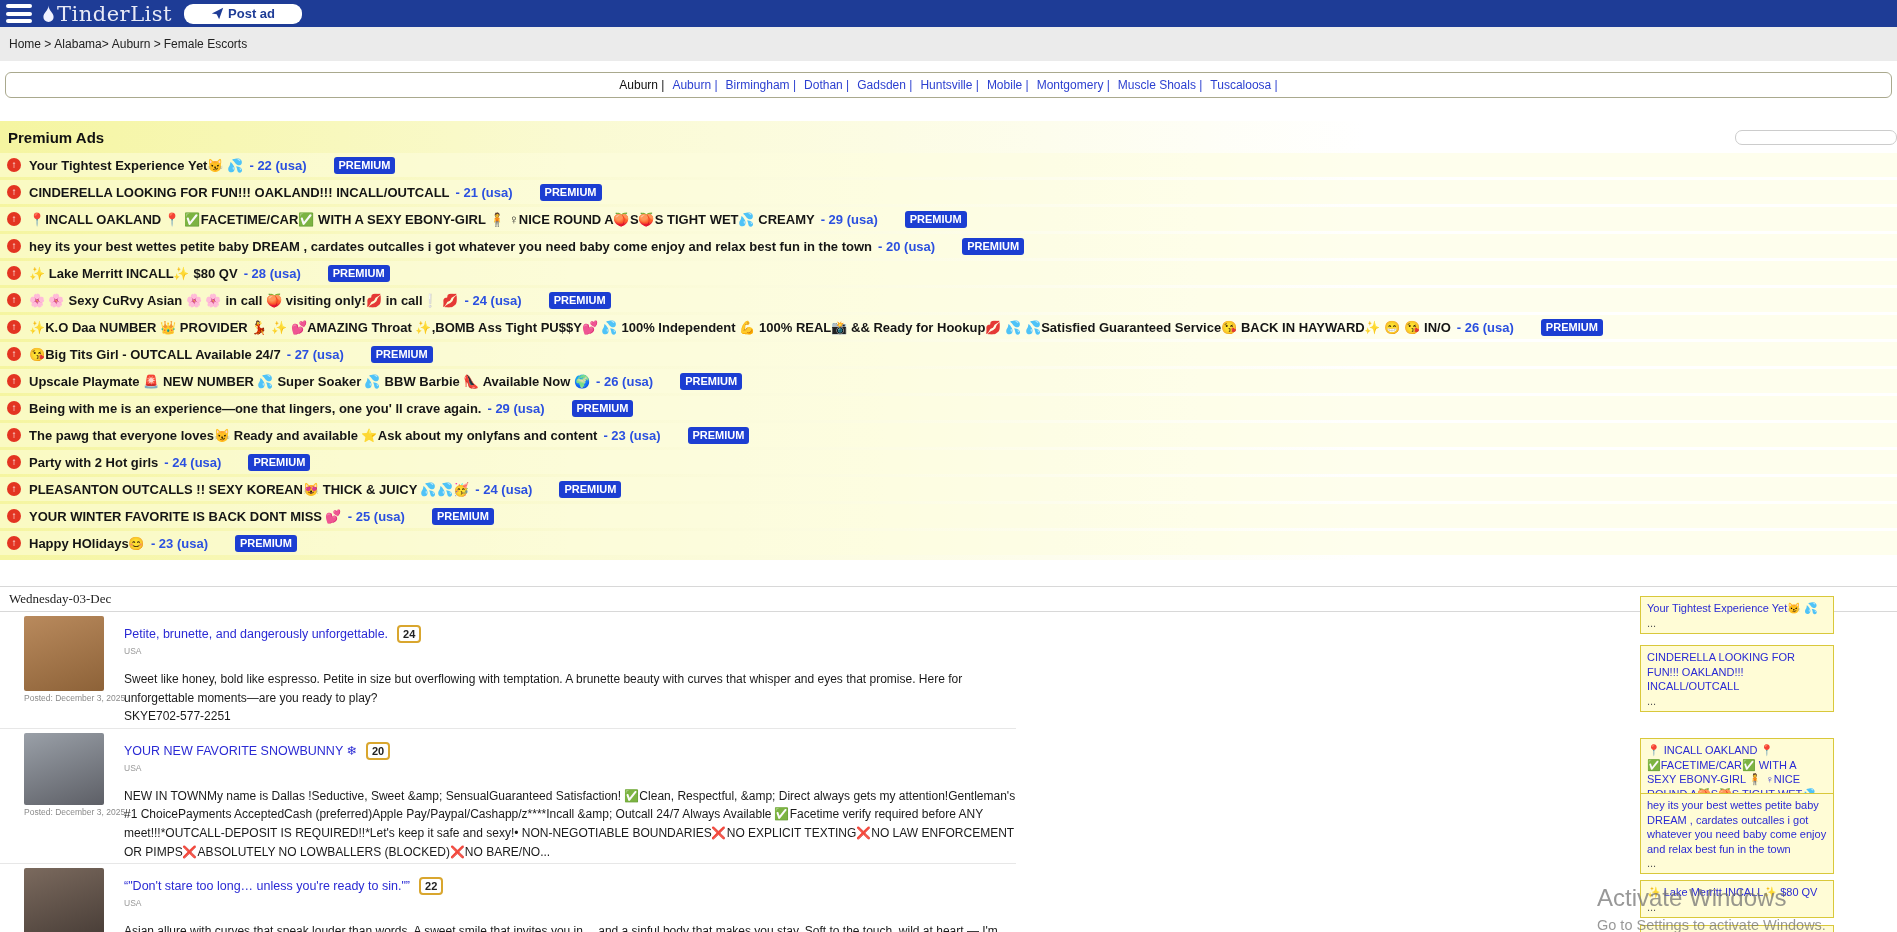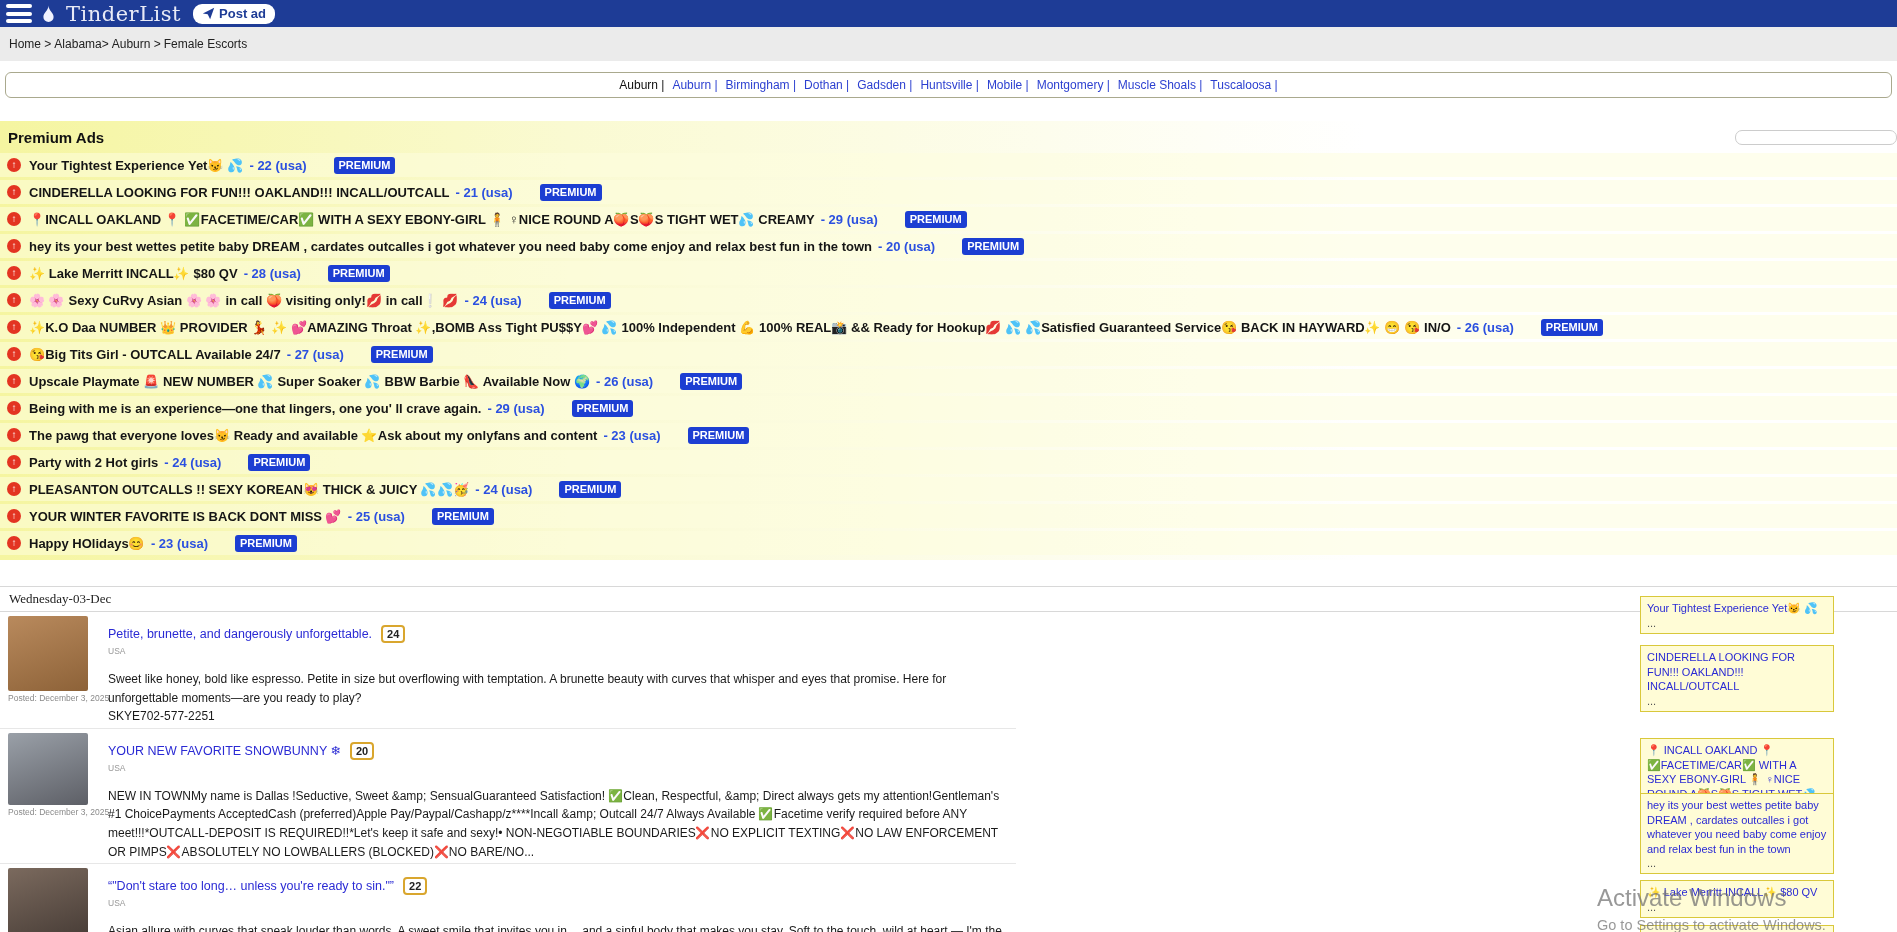--- a/index.html
+++ b/index.html
@@ -3,24 +3,24 @@
 <meta charset="utf-8">
 <style>
   html,body{margin:0;padding:0;}
   body{width:1897px;height:932px;position:relative;overflow:hidden;background:#fff;
        font-family:"Liberation Sans",sans-serif;}
 
   
   .topbar{height:27px;background:#1e3c96;display:flex;align-items:center;padding:0 6px;}
   .burger{width:26px;height:19px;display:flex;flex-direction:column;justify-content:space-between;cursor:pointer;flex:none;}
   .burger i{display:block;height:4px;background:#fff;border-radius:2px;}
-  .brand{display:flex;align-items:center;gap:9px;text-decoration:none;margin-left:8px;}
+  .brand{display:flex;align-items:center;gap:0;text-decoration:none;margin-left:8px;}
   .brand svg{width:17px;height:20px;display:block;}
   .brand-name{font-family:"DejaVu Serif",serif;font-size:21px;color:#e8eaf6;letter-spacing:.5px;}
-  .postad{margin-left:12px;background:#fff;border-radius:9px;padding:2px 9px 3px;display:flex;align-items:center;gap:4px;text-decoration:none;}
+  .postad{margin-left:12px;background:#fff;border-radius:9px;padding:2px 27px 3px;display:flex;align-items:center;gap:4px;text-decoration:none;}
   .postad svg{width:13px;height:13px;display:block;}
   .postad span{color:#1e3c96;font-weight:bold;font-size:13px;}
 
   
   .crumbs{height:34px;background:#ebebeb;display:flex;align-items:center;padding:0 9px;gap:3px;font-size:12px;}
   .crumbs a{color:#222;text-decoration:none;}
 
   
   .citybox{margin:11px 5px 0;border:1px solid #aaa98e;border-radius:6px;height:24px;background:#fff;
            display:flex;align-items:center;justify-content:center;gap:8px;font-size:12px;}
@@ -38,21 +38,21 @@
   .p-badge{margin-left:27px;background:#1c3ed2;color:#fff;font-weight:bold;font-size:11px;padding:2px 5px 3px;border-radius:3px;flex:none;}
 
   .minibar{position:absolute;left:1735px;top:130px;width:160px;height:13px;background:#fff;border:1px solid #ccc;border-radius:7px;z-index:5;}
 
   
   .datehdr{margin-top:26px;border-top:1px solid #d8d8d8;border-bottom:1px solid #d8d8d8;padding:4px 9px;font-size:13px;color:#222;background:#fff;font-family:Liberation Serif, serif;}
 
   
   .listings{width:1016px;}
   .listing{display:flex;padding:4px 0 2px;border-bottom:1px solid #e7e7e7;min-height:96px;}
-  .thumb-col{width:88px;flex:none;padding-left:8px;}
+  .thumb-col{width:88px;flex:none;padding-left:24px;}
   .thumb{display:block;width:80px;border-radius:2px;}
   .t1{height:75px;background:linear-gradient(160deg,#b98a5d,#8d6238);}
   .t2{height:72px;background:linear-gradient(160deg,#9aa0a8,#5d5f66);}
   .t3{height:86px;background:linear-gradient(160deg,#7b6a5e,#3f3530);}
   .posted{font-size:8.5px;color:#8a8a8a;margin-top:2px;white-space:nowrap;}
   .l-body{margin-left:12px;padding-top:9px;flex:1;min-width:0;}
   .l-head{display:flex;align-items:center;gap:9px;}
   .l-title{color:#2a2ad4;font-size:12.5px;text-decoration:none;}
   .agebadge{border:2px solid #d9a62e;border-radius:4px;background:#fff;color:#222;font-size:11px;font-weight:bold;padding:0 4px;line-height:14px;flex:none;}
   .country{font-size:8.5px;color:#999;margin-top:3px;}

